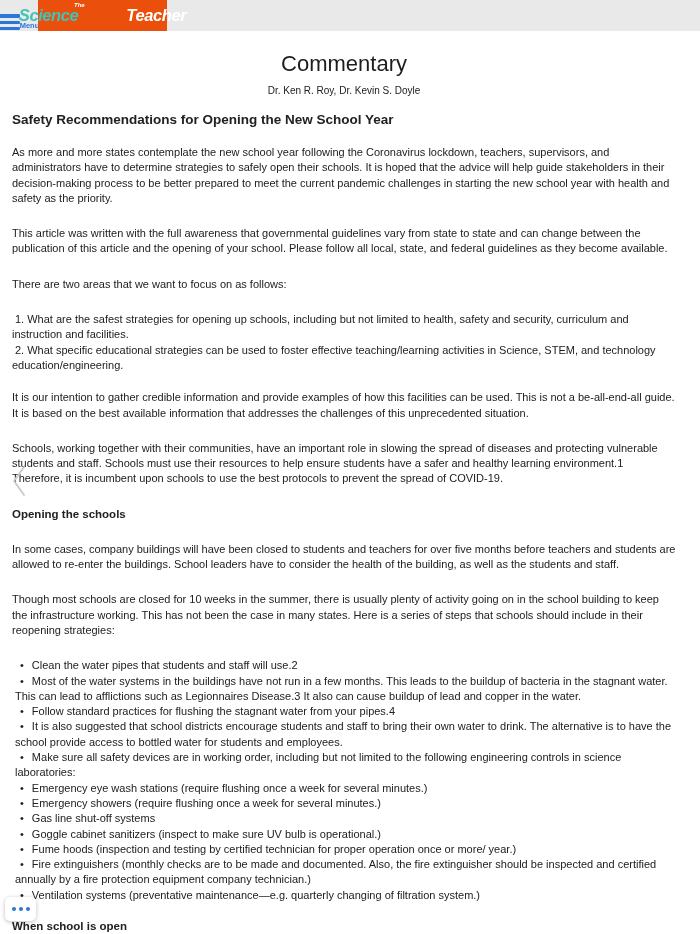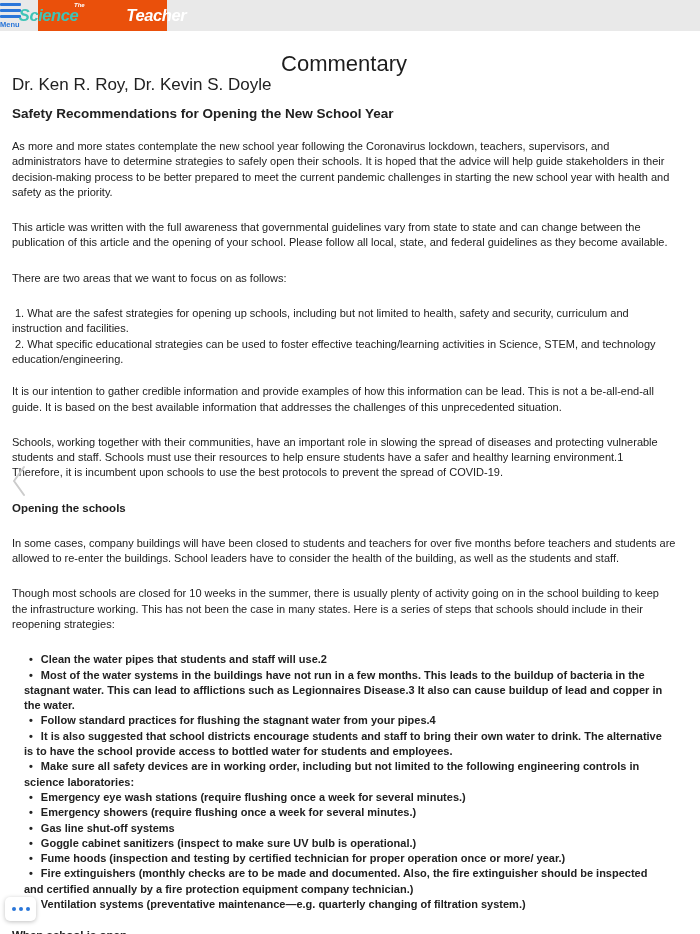--- a/index.html
+++ b/index.html
@@ -9,21 +9,21 @@
     font-family: "Liberation Sans", sans-serif;
   }
 
   
   .topbar {
     height: 31px; background: var(--header-gray, #e9e9e9);
     display: flex; align-items: stretch;
   }
   .menu-btn {
     width: 38px; border: none; background: transparent; cursor: pointer;
-    display: flex; flex-direction: column; align-items: flex-start; justify-content: center;
+    display: flex; flex-direction: row; align-items: flex-end; justify-content: center;
     padding: 2px 0 1px; gap: 0;
   }
   .menu-bars { display: flex; flex-direction: column; gap: 3px; }
   .menu-bars i { display: block; width: 21px; height: 3.2px; border-radius: 1px;
     background: var(--accent-blue, #2a76d9); }
   .menu-label { font-size: 7.5px; font-weight: 700; color: var(--accent-blue, #2a76d9); margin-top: 2px; }
 
   .masthead {
     width: 129px; background: var(--brand-orange, #ea500b);
     position: relative; display: flex; align-items: center; justify-content: center;
@@ -35,28 +35,28 @@
   }
   .logo-science { color: var(--brand-teal, #3fc4b7); font-size: 16.5px; }
   .logo-teacher { color: #ffffff; font-size: 16.5px; }
 
   
   main { padding: 12px 24px 0 12px; }
   .title {
     font-size: 22px; font-weight: 400; text-align: center;
     margin: 8px 0 0; line-height: 26px; color: #1d1d1d;
   }
-  .authors { font-size: 17px; text-align: left; line-height: 15px; margin: 0 0 10px; }
+  .authors { font-size: 10px; text-align: center; line-height: 15px; margin: 6px 0 10px; }
   .headline { font-size: 13.5px; font-weight: 700; margin: 14px 0 8px; line-height: 16px; }
 
   .para { font-size: 11px; line-height: 15.3px; margin: 17px 0 20px; }
   .subhead { font-size: 11.5px; font-weight: 700; line-height: 15px; margin: 16px 0 20px; }
   .list { margin: 0; }
   .list.ol { margin: 0 0 6px; }
-  .list.ul { margin: 0 12px 12px; font-weight: bold; }
+  .list.ul { margin: 0 3px 12px; }
   .li { font-size: 11px; line-height: 15.3px; }
   .li.dot { text-indent: 5px; }
   .li.dot .marker { margin-right: 8px; }
   .li.num { text-indent: 3px; }
 
   
   .prev-arrow {
     position: absolute; left: 10px; top: 465px; width: 18px; height: 32px;
     background: transparent; border: none; padding: 0; cursor: pointer;
   }
@@ -93,21 +93,21 @@
   <div class="authors">Dr. Ken R. Roy, Dr. Kevin S. Doyle</div>
   <h2 class="headline">Safety Recommendations for Opening the New School Year</h2>
   <div id="article-body">
       <p class="para">As more and more states contemplate the new school year following the Coronavirus lockdown, teachers, supervisors, and administrators have to determine strategies to safely open their schools. It is hoped that the advice will help guide stakeholders in their decision-making process to be better prepared to meet the current pandemic challenges in starting the new school year with health and safety as the priority.</p>
       <p class="para">This article was written with the full awareness that governmental guidelines vary from state to state and can change between the publication of this article and the opening of your school. Please follow all local, state, and federal guidelines as they become available.</p>
       <p class="para">There are two areas that we want to focus on as follows:</p>
       <div class="list ol">
         <div class="li num"><span class="marker">1. </span>What are the safest strategies for opening up schools, including but not limited to health, safety and security, curriculum and instruction and facilities.</div>
         <div class="li num"><span class="marker">2. </span>What specific educational strategies can be used to foster effective teaching/learning activities in Science, STEM, and technology education/engineering.</div>
       </div>
-      <p class="para">It is our intention to gather credible information and provide examples of how this information can be lead. This is not a be-all-end-all guide. It is based on the best available information that addresses the challenges of this unprecedented situation.</p>
+      <p class="para">It is our intention to gather credible information and provide examples of how this facilities can be used. This is not a be-all-end-all guide. It is based on the best available information that addresses the challenges of this unprecedented situation.</p>
       <p class="para">Schools, working together with their communities, have an important role in slowing the spread of diseases and protecting vulnerable students and staff. Schools must use their resources to help ensure students have a safer and healthy learning environment.1 Therefore, it is incumbent upon schools to use the best protocols to prevent the spread of COVID-19.</p>
       <h3 class="subhead">Opening the schools</h3>
       <p class="para">In some cases, company buildings will have been closed to students and teachers for over five months before teachers and students are allowed to re-enter the buildings. School leaders have to consider the health of the building, as well as the students and staff.</p>
       <p class="para">Though most schools are closed for 10 weeks in the summer, there is usually plenty of activity going on in the school building to keep the infrastructure working. This has not been the case in many states. Here is a series of steps that schools should include in their reopening strategies:</p>
       <div class="list ul">
         <div class="li dot"><span class="marker">•</span>Clean the water pipes that students and staff will use.2</div>
         <div class="li dot"><span class="marker">•</span>Most of the water systems in the buildings have not run in a few months. This leads to the buildup of bacteria in the stagnant water. This can lead to afflictions such as Legionnaires Disease.3 It also can cause buildup of lead and copper in the water.</div>
         <div class="li dot"><span class="marker">•</span>Follow standard practices for flushing the stagnant water from your pipes.4</div>
         <div class="li dot"><span class="marker">•</span>It is also suggested that school districts encourage students and staff to bring their own water to drink. The alternative is to have the school provide access to bottled water for students and employees.</div>
         <div class="li dot"><span class="marker">•</span>Make sure all safety devices are in working order, including but not limited to the following engineering controls in science laboratories:</div>

